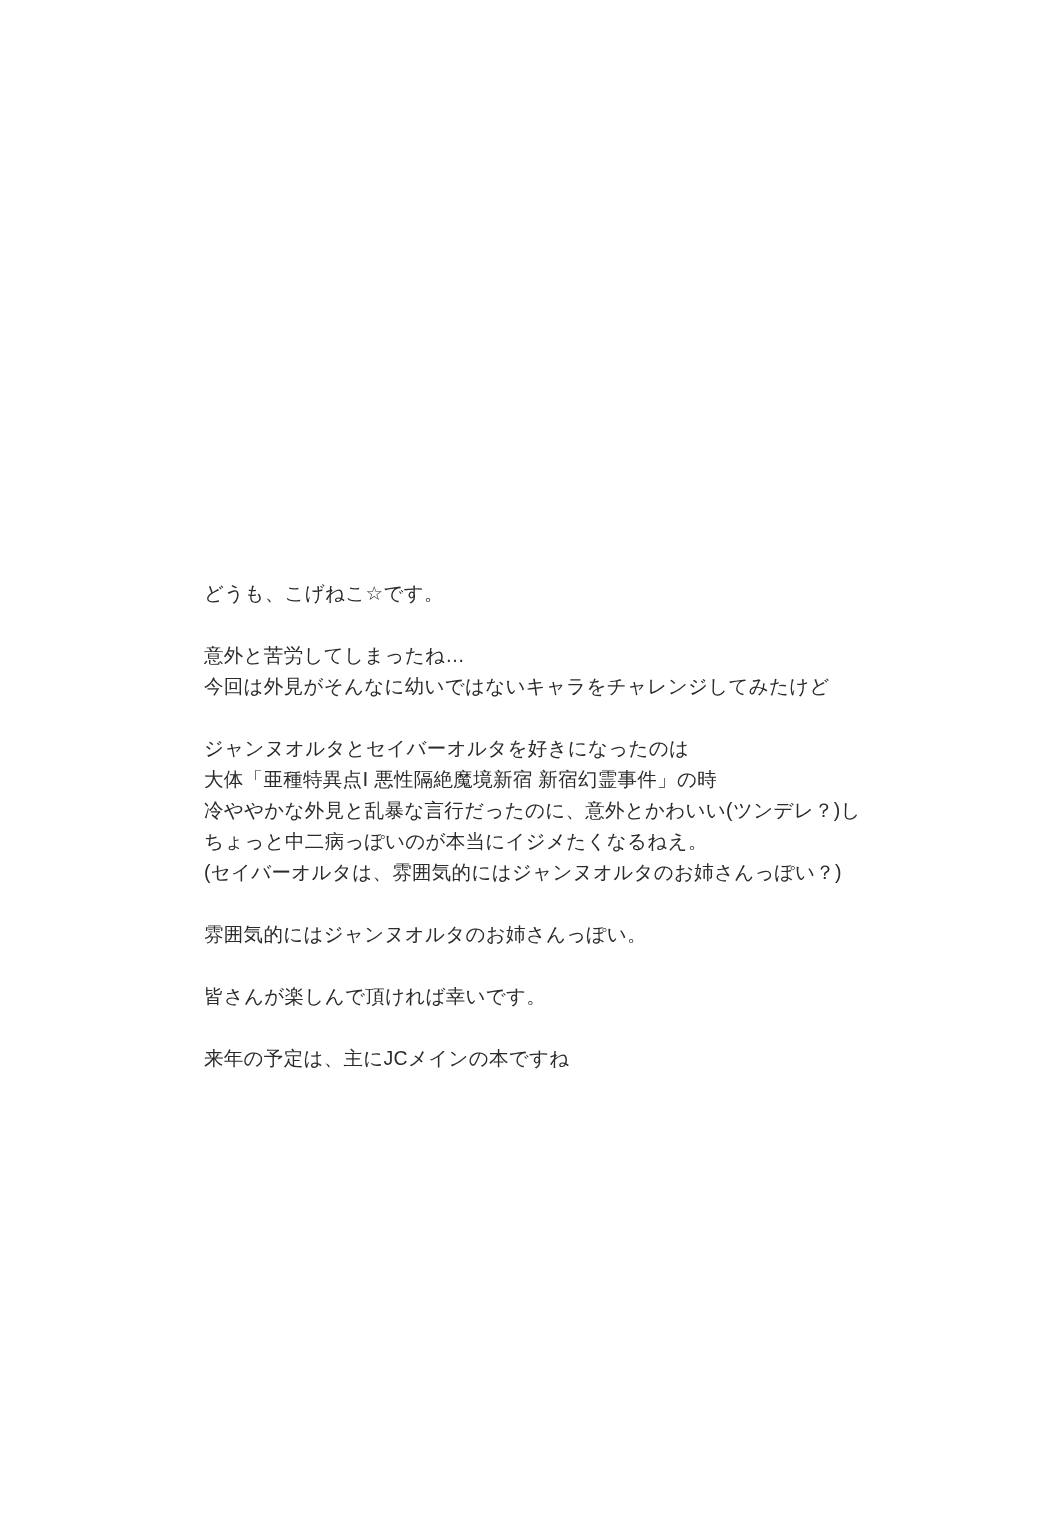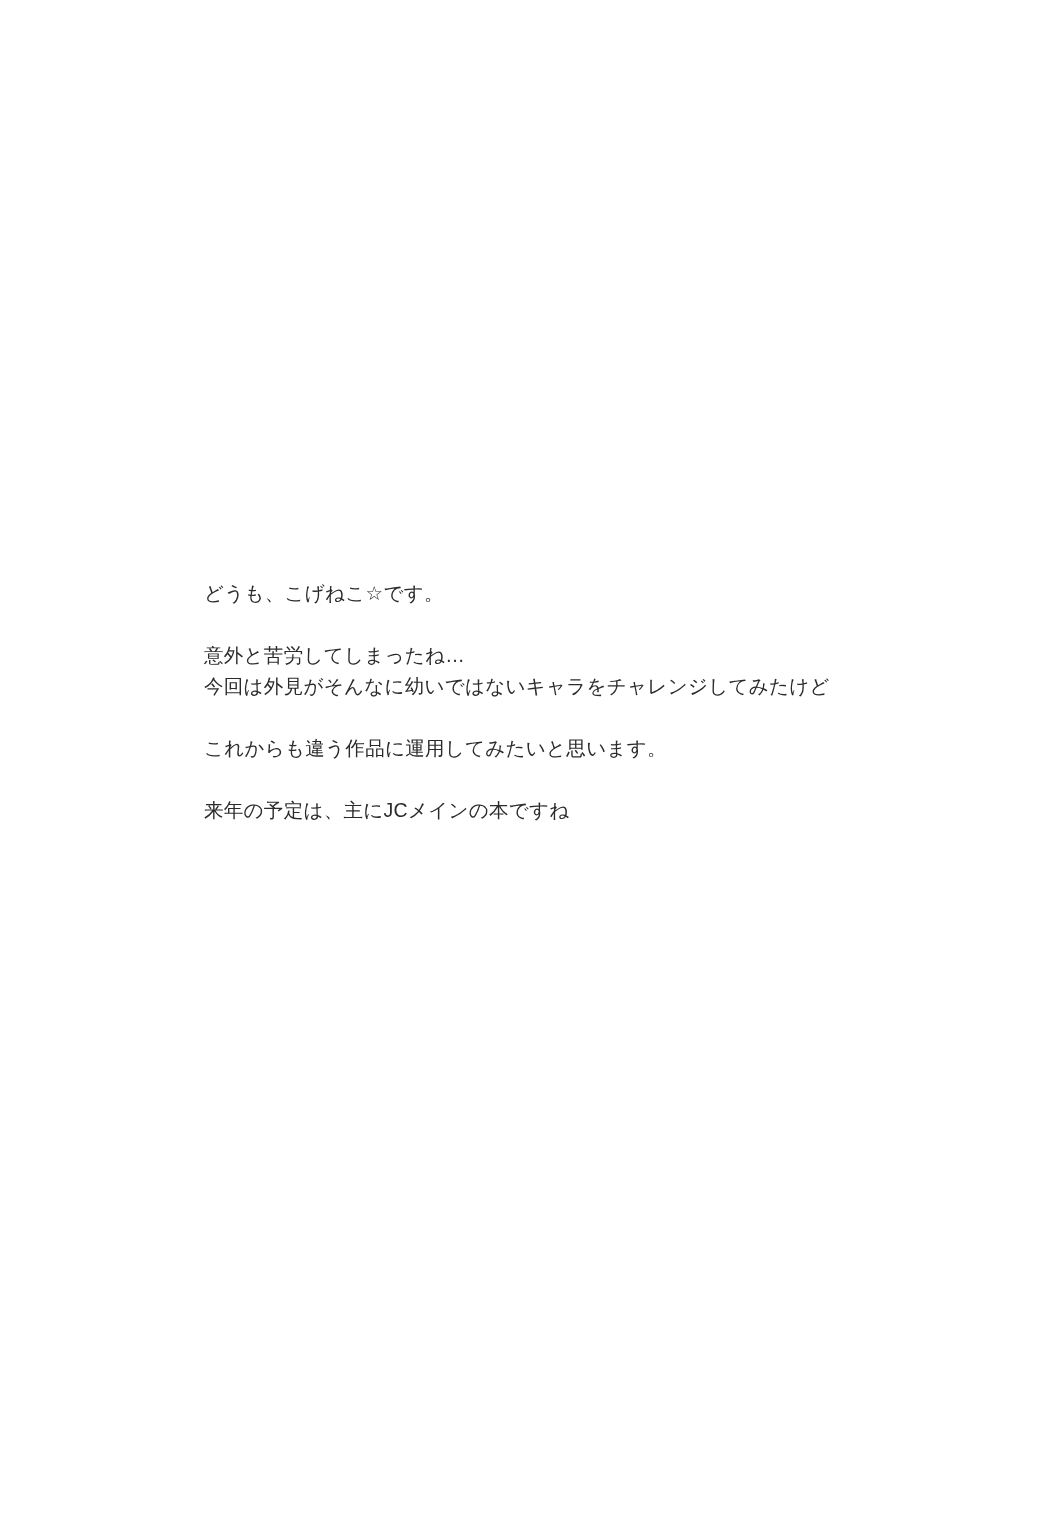--- a/index.html
+++ b/index.html
@@ -45,24 +45,34 @@
 
     <p class="para">
       <span class="line">どうも、こげねこ☆です。</span>
     </p>
 
     <p class="para">
       <span class="line">意外と苦労してしまったね…</span>
       <span class="line">今回は外見がそんなに幼いではないキャラをチャレンジしてみたけど</span>
     </p>
 
+    <p class="para">
+      <span class="line">ジャンヌオルタとセイバーオルタを好きになったのは</span>
+      <span class="line">大体「亜種特異点Ⅰ 悪性隔絶魔境新宿 新宿幻霊事件」の時</span>
+      <span class="line">冷ややかな外見と乱暴な言行だったのに、意外とかわいい(ツンデレ？)し</span>
+      <span class="line">ちょっと中二病っぽいのが本当にイジメたくなるねえ。</span>
+      <span class="line">(セイバーオルタは、雰囲気的にはジャンヌオルタのお姉さんっぽい？)</span>
+    </p>
 
     <p class="para">
-      <span class="line">これからも違う作品に運用してみたいと思います。</span>
+      <span class="line">雰囲気的にはジャンヌオルタのお姉さんっぽい。</span>
     </p>
 
+    <p class="para">
+      <span class="line">皆さんが楽しんで頂ければ幸いです。</span>
+    </p>
 
     <p class="para">
       <span class="line">来年の予定は、主にJCメインの本ですね</span>
     </p>
 
   </div>
 </div>
 
 </body></html>

